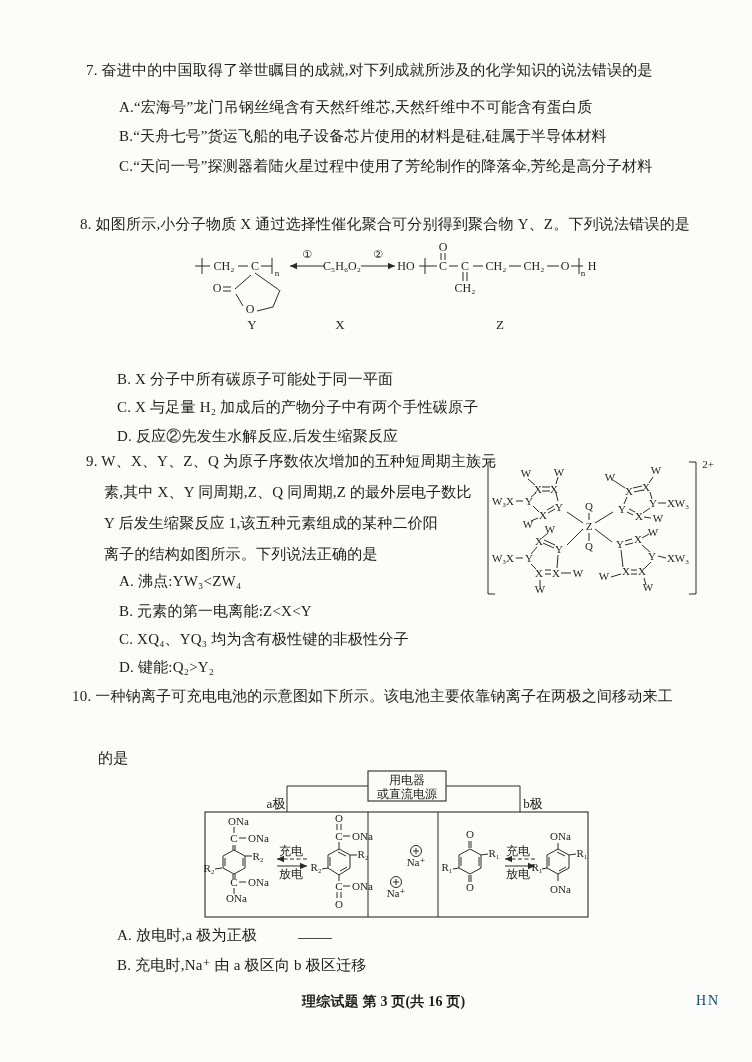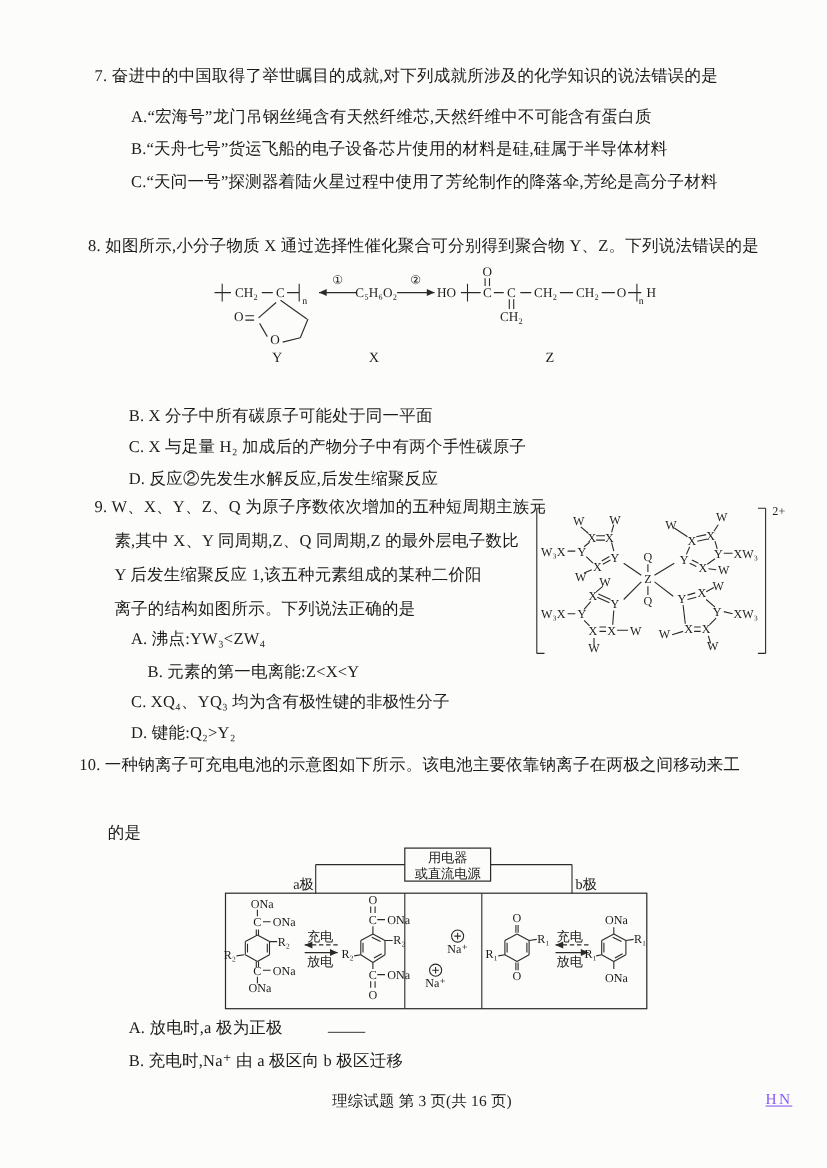--- a/index.html
+++ b/index.html
@@ -7,22 +7,22 @@
     position:relative;width:752px;height:1062px;margin:0 auto;
     background:#fcfcfa;overflow:hidden;
     font-family:"Liberation Serif","DejaVu Serif",serif;color:#1c1c1c;text-align:center;
   }
   .tline{
     position:absolute;font-size:15px;line-height:1.15;white-space:nowrap;
     letter-spacing:0.2px;
   }
   .fig{position:absolute;}
   .stray{position:absolute;height:1px;background:#4a4a4a;}
-  .footer-text{font-size:14px;}
-  .corner{font-size:14px;letter-spacing:2px;color:#8b5cf6;text-decoration:underline;}
+  .footer-text{font-size:14px;font-weight:bold;}
+  .corner{font-size:14px;letter-spacing:2px;color:#0c4a6e;}
 </style>
 </head>
 <body>
 
 <div class="page">
 
   <div class="tline" style="left:86px;top:62px">7. 奋进中的中国取得了举世瞩目的成就,对下列成就所涉及的化学知识的说法错误的是</div>
   <div class="tline" style="left:119px;top:99px">A.“宏海号”龙门吊钢丝绳含有天然纤维芯,天然纤维中不可能含有蛋白质</div>
   <div class="tline" style="left:119px;top:128px">B.“天舟七号”货运飞船的电子设备芯片使用的材料是硅,硅属于半导体材料</div>
   <div class="tline" style="left:119px;top:158px">C.“天问一号”探测器着陆火星过程中使用了芳纶制作的降落伞,芳纶是高分子材料</div>
@@ -179,21 +179,21 @@
       <text x="156" y="97" font-size="11" text-anchor="middle" fill="#1c1c1c" font-family="&quot;Liberation Serif&quot;,&quot;DejaVu Serif&quot;,&quot;DejaVu Sans&quot;,serif">X</text>
       <text x="170" y="114" font-size="11" text-anchor="middle" fill="#1c1c1c" font-family="&quot;Liberation Serif&quot;,&quot;DejaVu Serif&quot;,&quot;DejaVu Sans&quot;,serif">Y</text>
       <text x="160" y="129" font-size="11" text-anchor="middle" fill="#1c1c1c" font-family="&quot;Liberation Serif&quot;,&quot;DejaVu Serif&quot;,&quot;DejaVu Sans&quot;,serif">X</text>
       <text x="144" y="129" font-size="11" text-anchor="middle" fill="#1c1c1c" font-family="&quot;Liberation Serif&quot;,&quot;DejaVu Serif&quot;,&quot;DejaVu Sans&quot;,serif">X</text>
       <text x="171" y="90" font-size="11" text-anchor="middle" fill="#1c1c1c" font-family="&quot;Liberation Serif&quot;,&quot;DejaVu Serif&quot;,&quot;DejaVu Sans&quot;,serif">W</text>
       <text x="196" y="116" font-size="11" text-anchor="middle" fill="#1c1c1c" font-family="&quot;Liberation Serif&quot;,&quot;DejaVu Serif&quot;,&quot;DejaVu Sans&quot;,serif">XW₃</text>
       <text x="122" y="134" font-size="11" text-anchor="middle" fill="#1c1c1c" font-family="&quot;Liberation Serif&quot;,&quot;DejaVu Serif&quot;,&quot;DejaVu Sans&quot;,serif">W</text>
       <text x="166" y="145" font-size="11" text-anchor="middle" fill="#1c1c1c" font-family="&quot;Liberation Serif&quot;,&quot;DejaVu Serif&quot;,&quot;DejaVu Sans&quot;,serif">W</text>
     </svg>
   <div class="tline" style="left:119px;top:573px">A. 沸点:YW₃&lt;ZW₄</div>
-  <div class="tline" style="left:134px;top:603px">B. 元素的第一电离能:Z&lt;X&lt;Y</div>
+  <div class="tline" style="left:119px;top:603px">B. 元素的第一电离能:Z&lt;X&lt;Y</div>
   <div class="tline" style="left:119px;top:631px">C. XQ₄、YQ₃ 均为含有极性键的非极性分子</div>
   <div class="tline" style="left:119px;top:659px">D. 键能:Q₂&gt;Y₂</div>
 
   <div class="tline" style="left:72px;top:688px">10. 一种钠离子可充电电池的示意图如下所示。该电池主要依靠钠离子在两极之间移动来工</div>
   <div class="tline" style="left:98px;top:750px">的是</div>
   <svg class="fig" style="left:200px;top:765px" viewBox="0 0 395 158" width="395" height="158">
       <rect x="168" y="6" width="78" height="30" fill="none" stroke="#2a2a2a" stroke-width="1.1"></rect>
       <rect x="5" y="47" width="383" height="105" fill="none" stroke="#2a2a2a" stroke-width="1.1"></rect>
       <circle cx="216" cy="86" r="5.5" fill="none" stroke="#2a2a2a"></circle>
       <circle cx="196" cy="117" r="5.5" fill="none" stroke="#2a2a2a"></circle>

